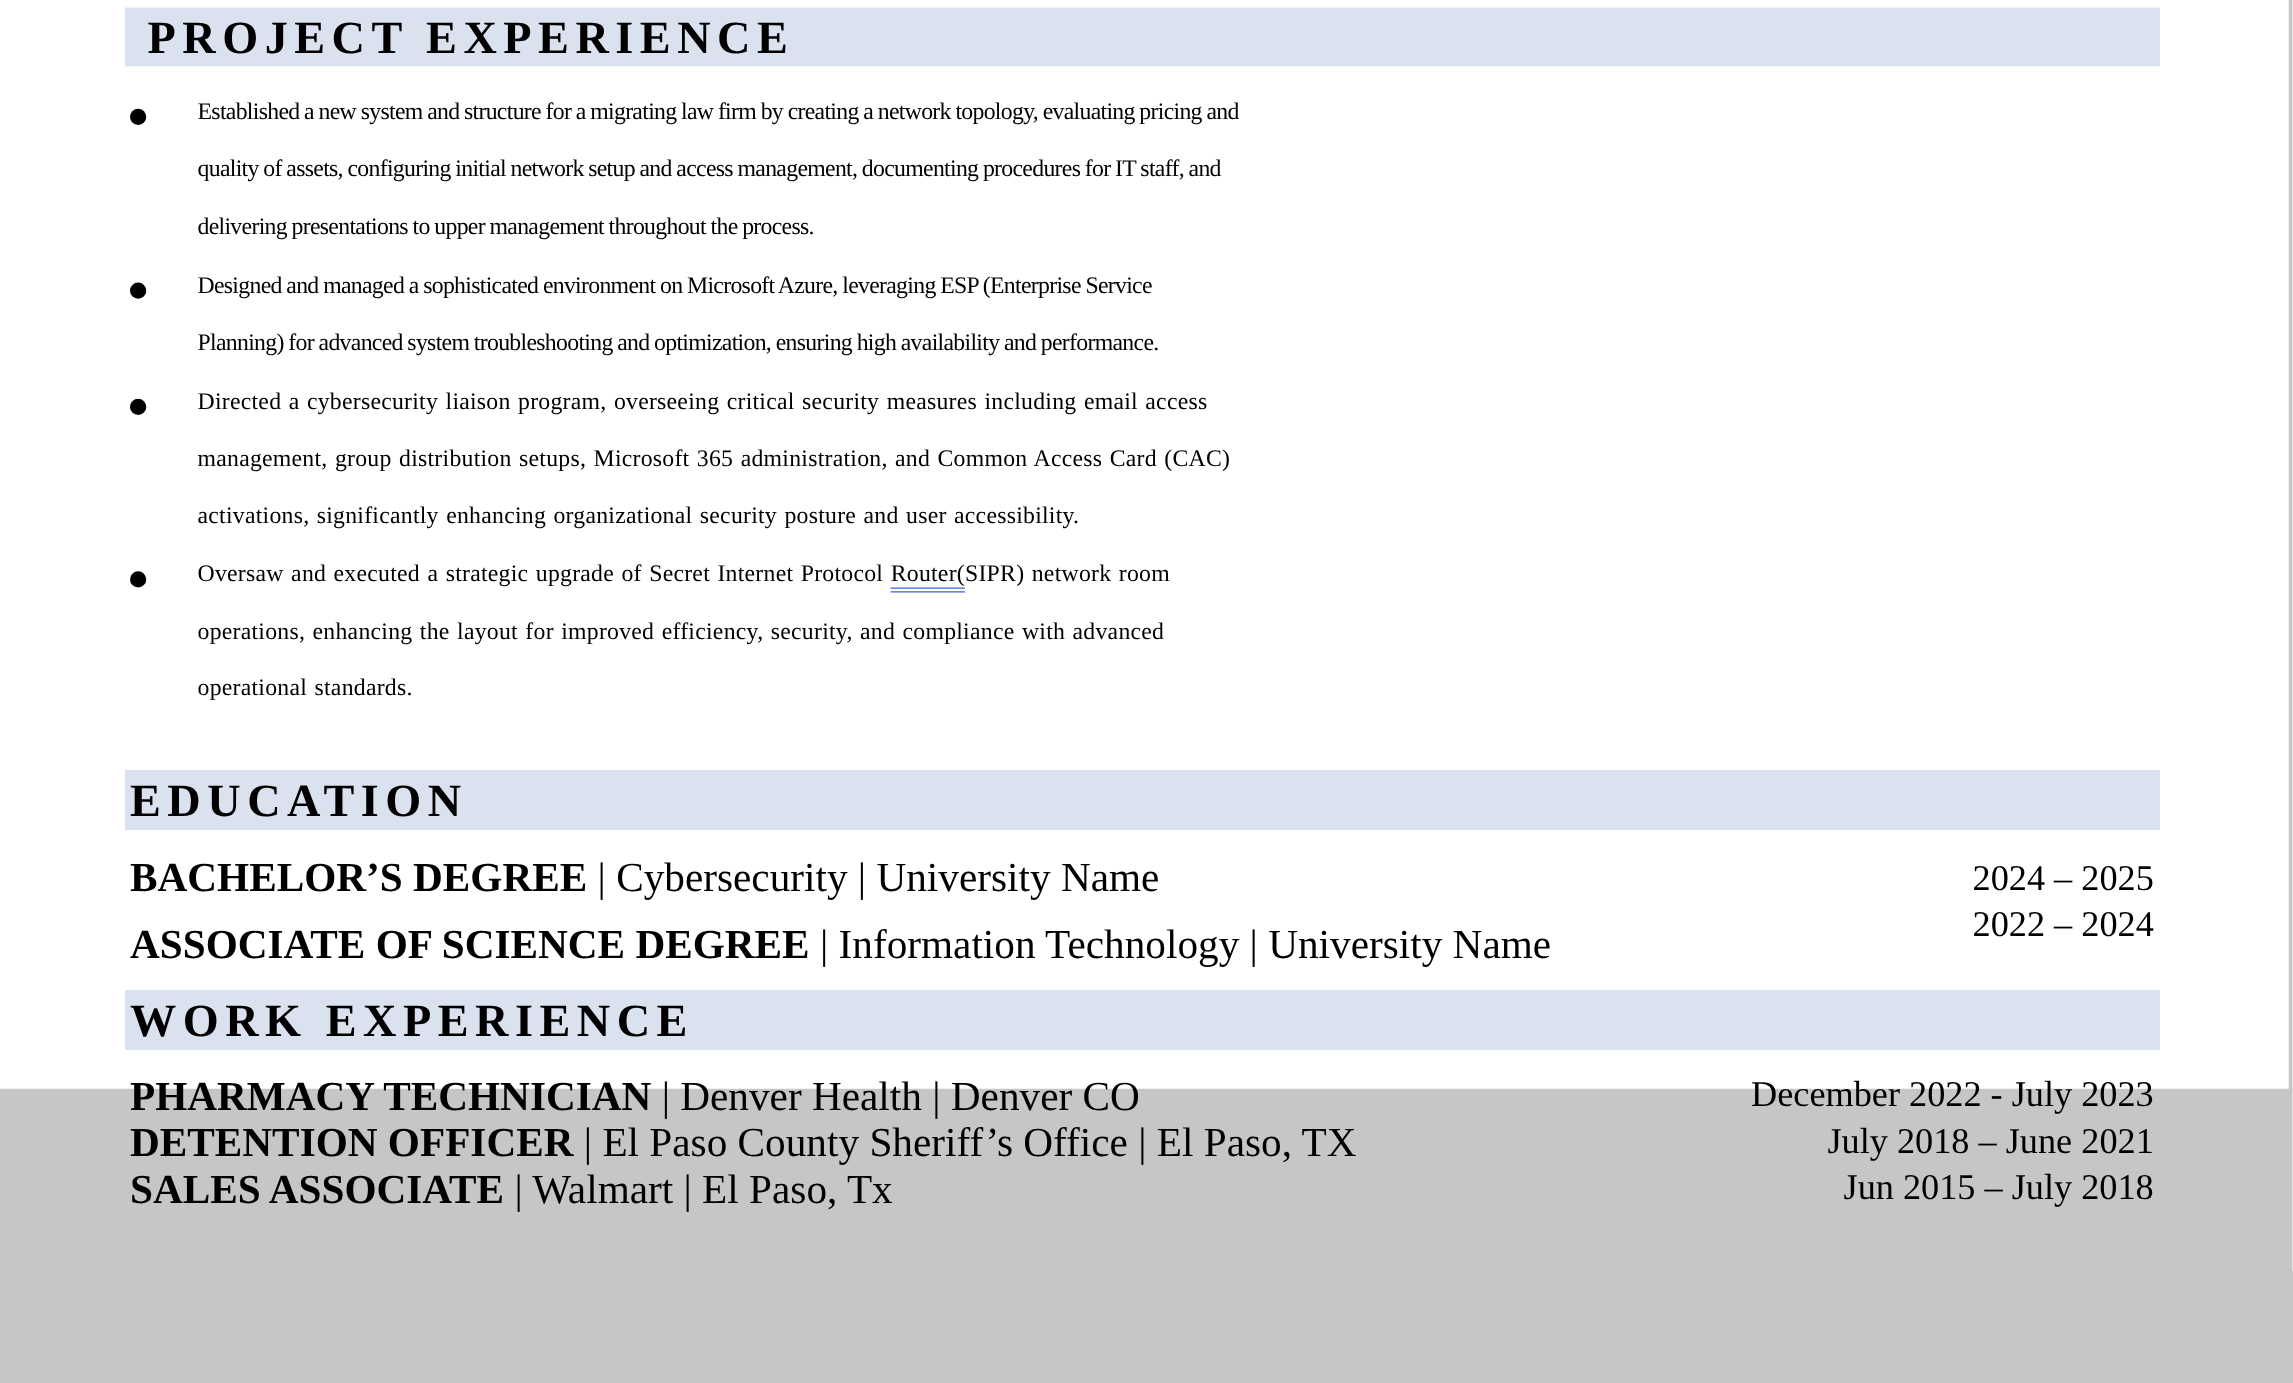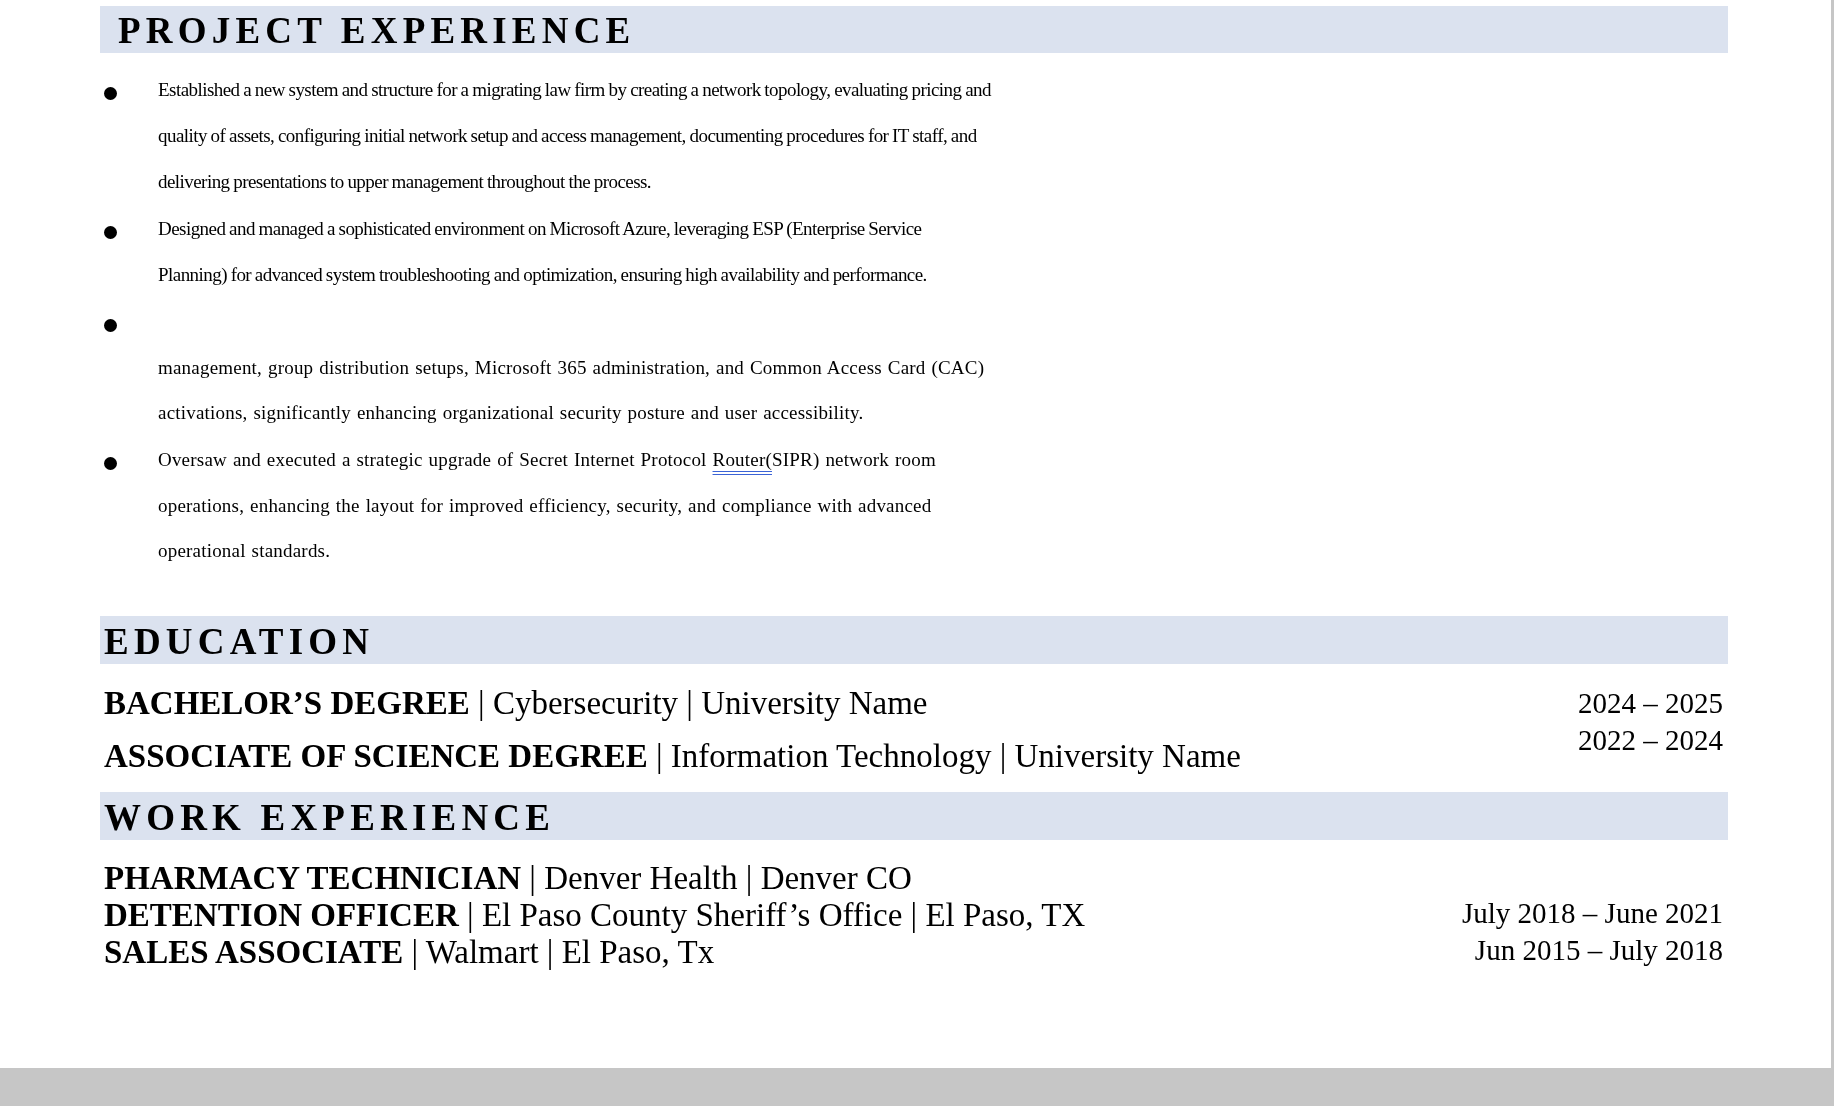--- a/index.html
+++ b/index.html
@@ -4,21 +4,21 @@
   <style>
     html, body { margin: 0; padding: 0; }
     body {
       width: 1834px; height: 1106px; overflow: hidden;
       background: #c6c6c6; position: relative;
       font-family: "Liberation Serif", "DejaVu Serif", serif;
       color: #000;
     }
     .page {
       position: absolute; left: 0; top: 0;
-      width: 1831px; height: 1068px;
+      width: 1831px; height: 871px;
       background: #fff;
     }
     .band {
       position: absolute; left: 100px; width: 1628px;
       background: #dbe2ef;
     }
     .band-title {
       position: absolute; font-weight: bold;
       font-size: 37px; letter-spacing: 5.2px; white-space: nowrap;
       line-height: 1;
@@ -58,20 +58,21 @@
   <div class="bullet" style="top:87px;"></div>
   <div class="line tight" style="top:80px;">Established a new system and structure for a migrating law firm by creating a network topology, evaluating pricing and</div>
   <div class="line tight" style="top:126px;">quality of assets, configuring initial network setup and access management, documenting procedures for IT staff, and</div>
   <div class="line tight" style="top:172px;">delivering presentations to upper management throughout the process.</div>
 
   <div class="bullet" style="top:226px;"></div>
   <div class="line tight" style="top:219px;">Designed and managed a sophisticated environment on Microsoft Azure, leveraging ESP (Enterprise Service</div>
   <div class="line tight" style="top:265px;">Planning) for advanced system troubleshooting and optimization, ensuring high availability and performance.</div>
 
   <div class="bullet" style="top:319px;"></div>
+  <div class="line wide" style="top:312px;">Directed a cybersecurity liaison program, overseeing critical security measures including email access</div>
   <div class="line wide" style="top:358px;">management, group distribution setups, Microsoft 365 administration, and Common Access Card (CAC)</div>
   <div class="line wide" style="top:403px;">activations, significantly enhancing organizational security posture and user accessibility.</div>
 
   <div class="bullet" style="top:457px;"></div>
   <div class="line wide" style="top:450px;"><span>Oversaw and executed a strategic upgrade of Secret Internet Protocol </span><span class="grammar">Router(</span><span>SIPR) network room</span></div>
   <div class="line wide" style="top:496px;">operations, enhancing the layout for improved efficiency, security, and compliance with advanced</div>
   <div class="line wide" style="top:541px;">operational standards.</div>
 
   <div class="band" style="top:616px;height:48px;"></div>
   <div class="band-title" style="left:104px;top:623px;">EDUCATION</div>
@@ -79,20 +80,21 @@
   <div class="row" style="top:687px;"><b>BACHELOR’S DEGREE</b><span> | Cybersecurity | University Name</span></div>
   <div class="date" style="top:689px;">2024 – 2025</div>
 
   <div class="row" style="top:724px;margin-top:16px;"><b>ASSOCIATE OF SCIENCE DEGREE</b><span> | Information Technology | University Name</span></div>
   <div class="date" style="top:726px;">2022 – 2024</div>
 
   <div class="band" style="top:792px;height:48px;"></div>
   <div class="band-title" style="left:104px;top:799px;">WORK EXPERIENCE</div>
 
   <div class="row" style="top:862px;"><b>PHARMACY TECHNICIAN</b><span> | Denver Health | Denver CO</span></div>
+  <div class="date" style="top:862px;">December 2022 - July 2023</div>
 
   <div class="row" style="top:899px;"><b>DETENTION OFFICER</b><span> | El Paso County Sheriff’s Office | El Paso, TX</span></div>
   <div class="date" style="top:899px;">July 2018 – June 2021</div>
 
   <div class="row" style="top:936px;"><b>SALES ASSOCIATE</b><span> | Walmart | El Paso, Tx</span></div>
   <div class="date" style="top:936px;">Jun 2015 – July 2018</div>
 
 </div>
 
 </body></html>

